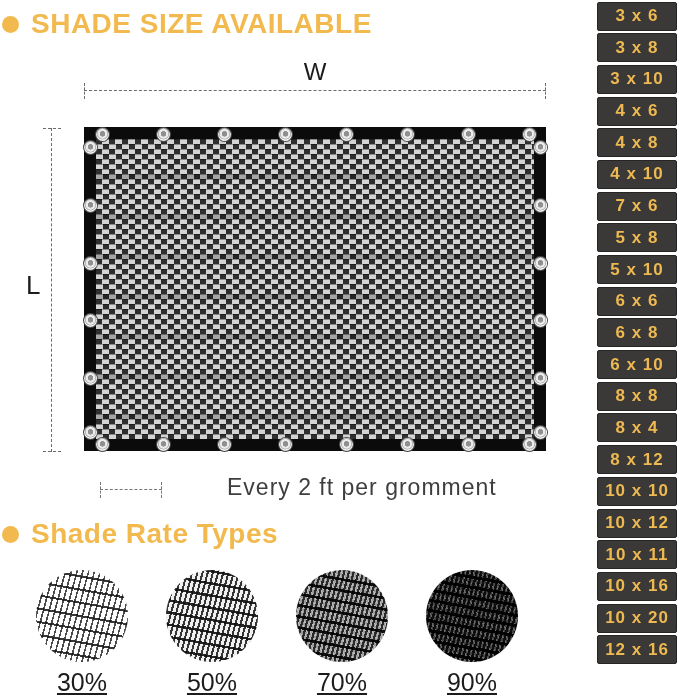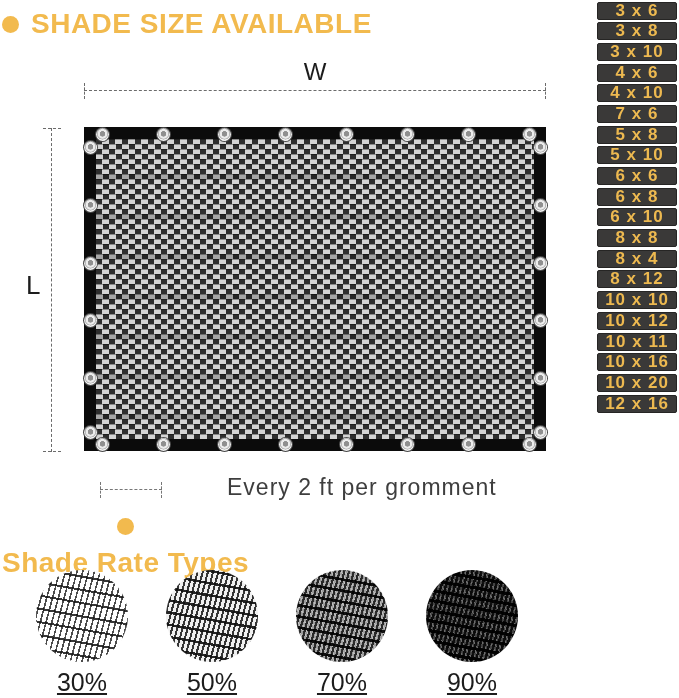--- a/index.html
+++ b/index.html
@@ -5,21 +5,21 @@
   * { margin:0; padding:0; box-sizing:border-box; }
   html,body { background:#ffffff; }
   body { font-family:"Liberation Sans", sans-serif; }
   .canvas { position:relative; width:679px; height:698px; background:#ffffff; overflow:hidden; }
 
   
   .heading { position:absolute; left:2px; display:flex; align-items:center; gap:12px; }
   .heading .bullet { width:17px; height:17px; border-radius:50%; background:#F2BA4E; flex:none; }
   .heading h1, .heading h2 { font-size:28px; font-weight:700; color:#F2BA4E; letter-spacing:.5px; white-space:nowrap; }
   .heading-1 { top:8px; }
-  .heading-2 { top:518px;flex-direction:column; }
+  .heading-2 { top:518px; }
 
   
   .w-dim { position:absolute; left:84px; top:58px; width:462px; height:40px; }
   .w-label { position:absolute; left:0; right:0; top:0; text-align:center; font-size:24px; color:#1c1c1c; }
   .w-line { position:absolute; left:0; right:0; top:32px; border-top:1.5px dashed #6b6b6b; }
   .w-line::before, .w-line::after { content:""; position:absolute; top:-8px; height:16px; border-left:1.5px dashed #6b6b6b; }
   .w-line::before { left:0; } .w-line::after { right:0; }
 
   .l-dim { position:absolute; left:43px; top:128px; width:18px; height:324px; }
   .l-line { position:absolute; left:8px; top:0; bottom:0; border-left:1.5px dashed #6b6b6b; }
@@ -69,21 +69,21 @@
       repeating-linear-gradient(60deg, rgba(255,255,255,.35) 0 1px, transparent 1px 3px); }
   .tex-90 { background-color:#424242;
     background-image:
       repeating-linear-gradient(10deg, rgba(0,0,0,.95) 0 3px, transparent 3px 10px),
       repeating-linear-gradient(105deg, rgba(0,0,0,.85) 0 2.4px, transparent 2.4px 4.4px),
       repeating-linear-gradient(60deg, rgba(255,255,255,.22) 0 1.2px, transparent 1.2px 3.4px); }
 
   
   .size-col { position:absolute; left:597px; top:0; width:82px; height:698px;
     display:flex; flex-direction:column; gap:2.7px; padding-top:1.5px; }
-  .size-chip { width:80px; height:18px; flex:none; background:#3A3938; border:1px solid #262524;
+  .size-chip { width:80px; height:29px; flex:none; background:#3A3938; border:1px solid #262524;
     border-radius:2px; display:flex; align-items:center; justify-content:center;
     color:#EDB950; font-size:17px; font-weight:700; letter-spacing:1px; }
 </style>
 </head>
 <body>
 
 <div class="canvas">
 
   <div class="heading heading-1">
     <span class="bullet"></span>
@@ -161,20 +161,21 @@
         <div class="rate-circle tex-90"></div>
         <div class="rate-label">90%</div>
       </div>
     </div>
 
   <div class="size-col">
       <div class="size-chip">3 x 6</div>
       <div class="size-chip">3 x 8</div>
       <div class="size-chip">3 x 10</div>
       <div class="size-chip">4 x 6</div>
+      <div class="size-chip">4 x 8</div>
       <div class="size-chip">4 x 10</div>
       <div class="size-chip">7 x 6</div>
       <div class="size-chip">5 x 8</div>
       <div class="size-chip">5 x 10</div>
       <div class="size-chip">6 x 6</div>
       <div class="size-chip">6 x 8</div>
       <div class="size-chip">6 x 10</div>
       <div class="size-chip">8 x 8</div>
       <div class="size-chip">8 x 4</div>
       <div class="size-chip">8 x 12</div>

